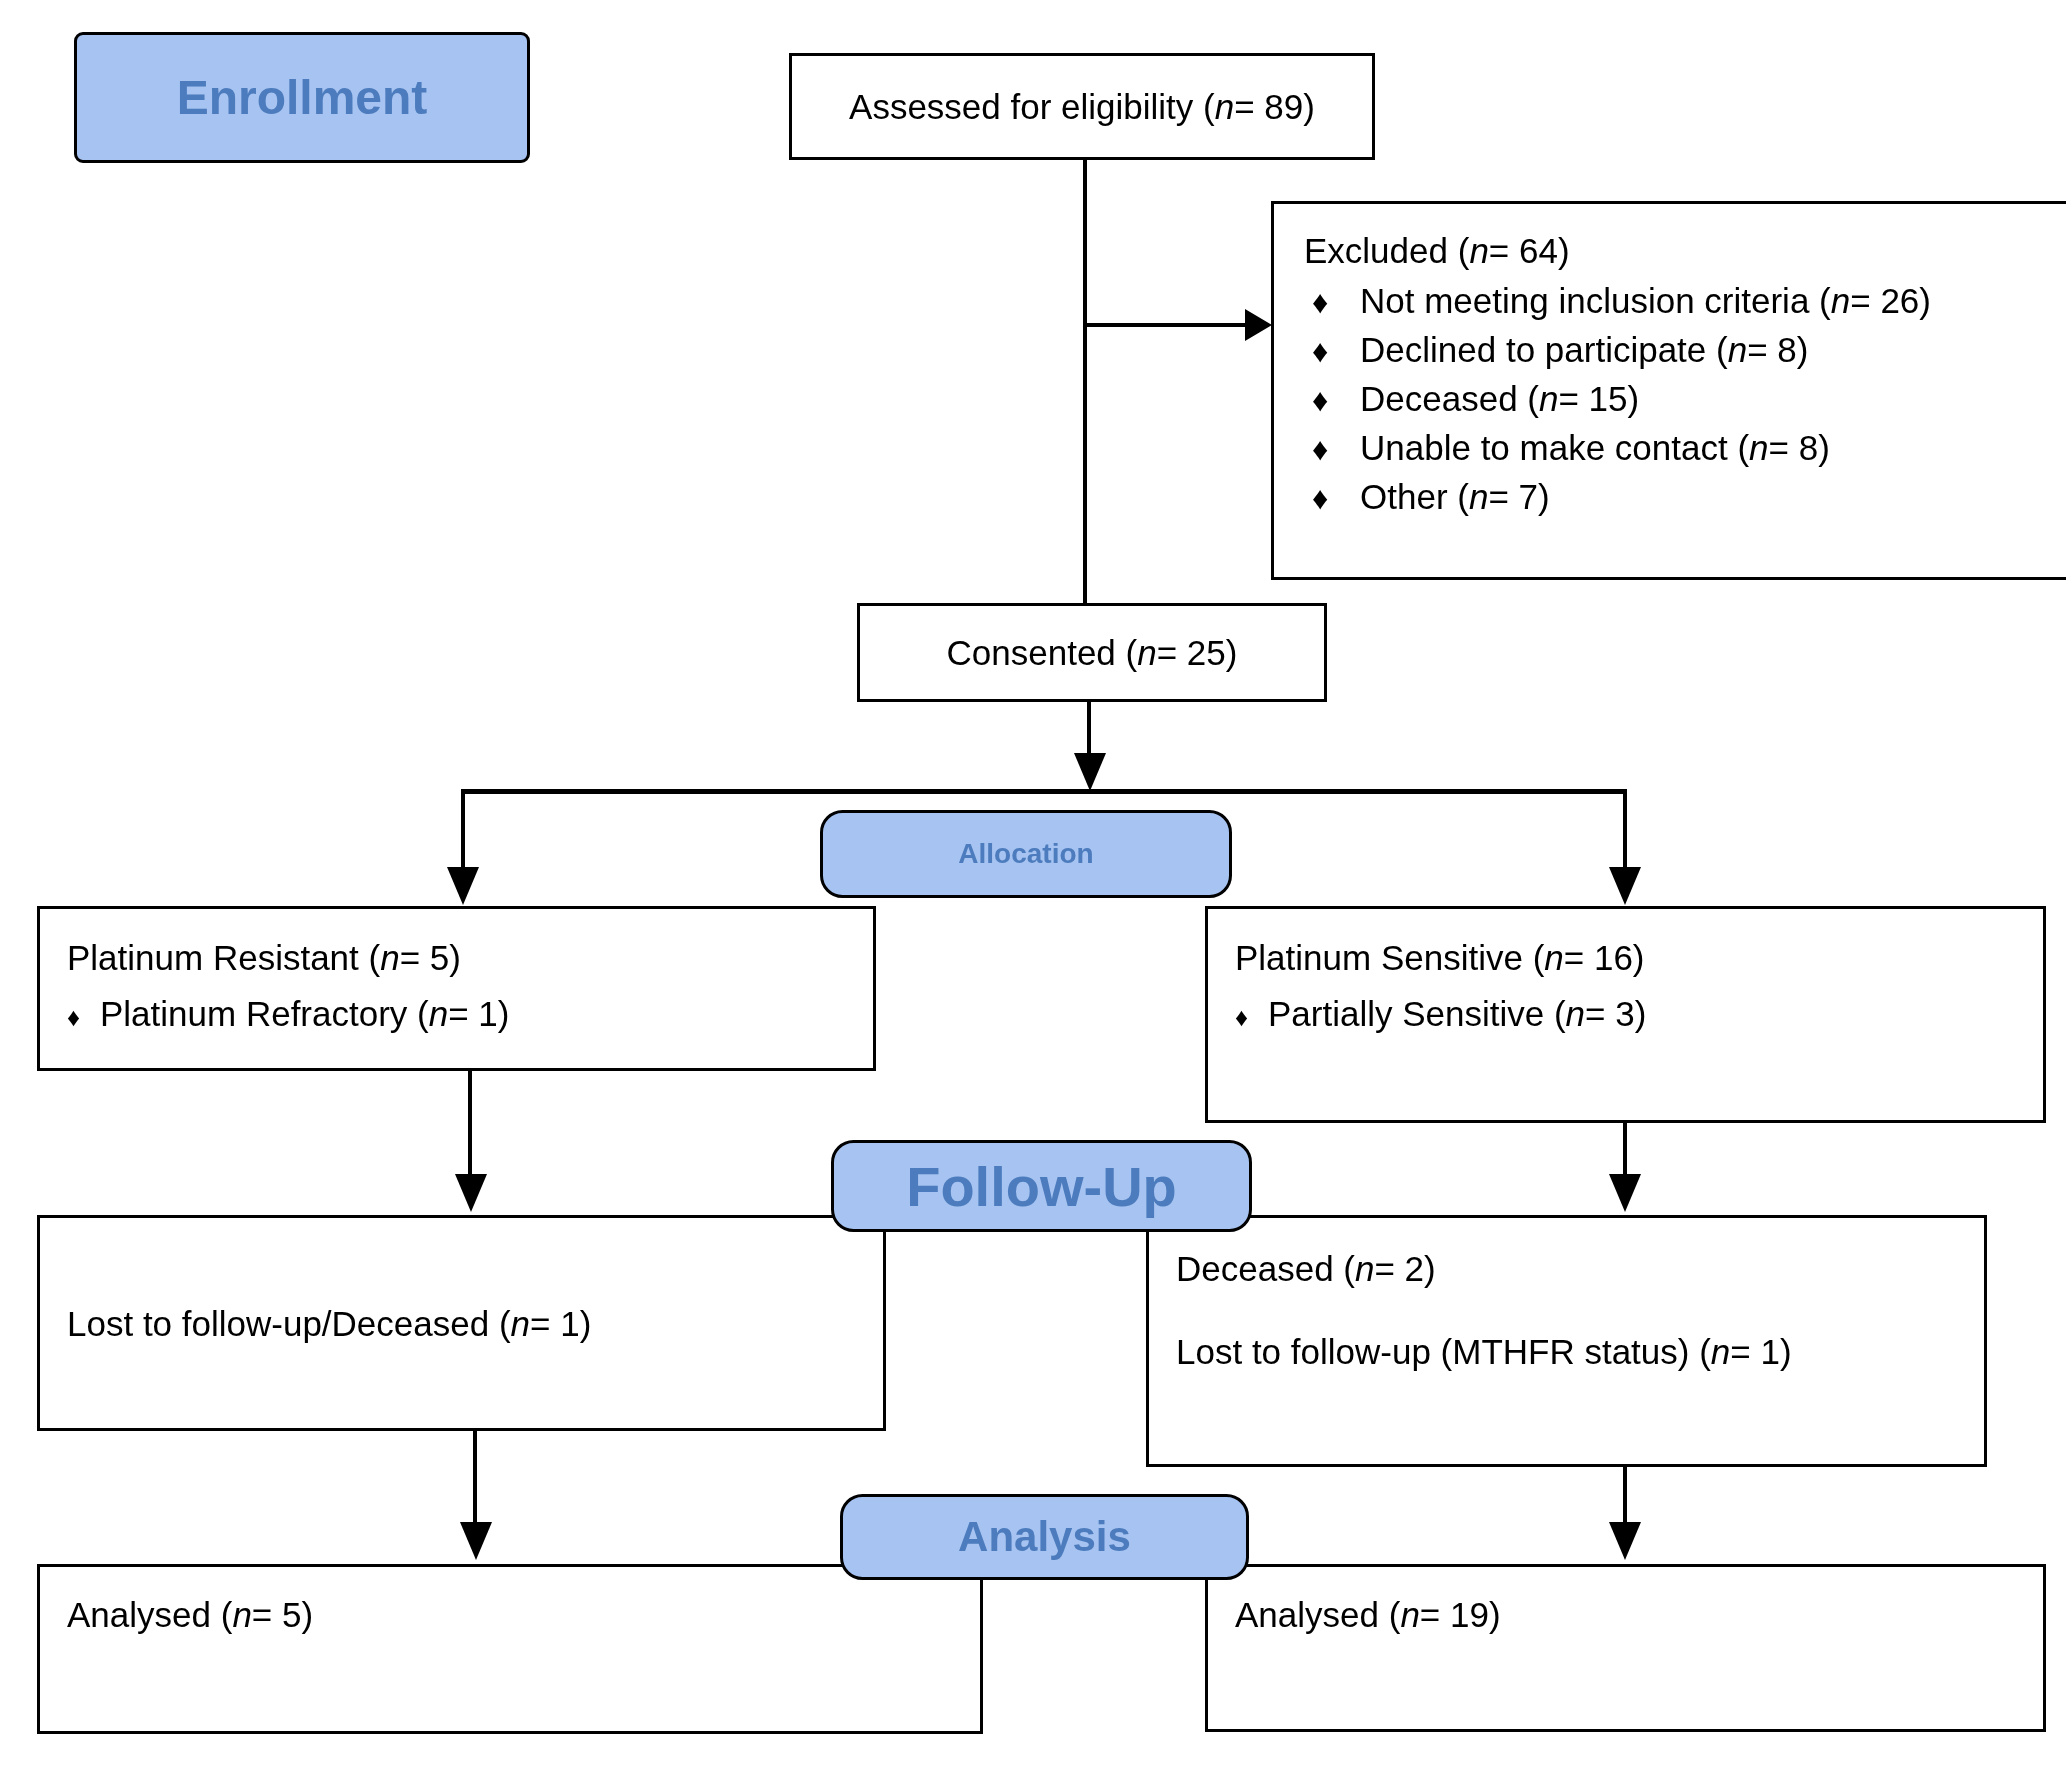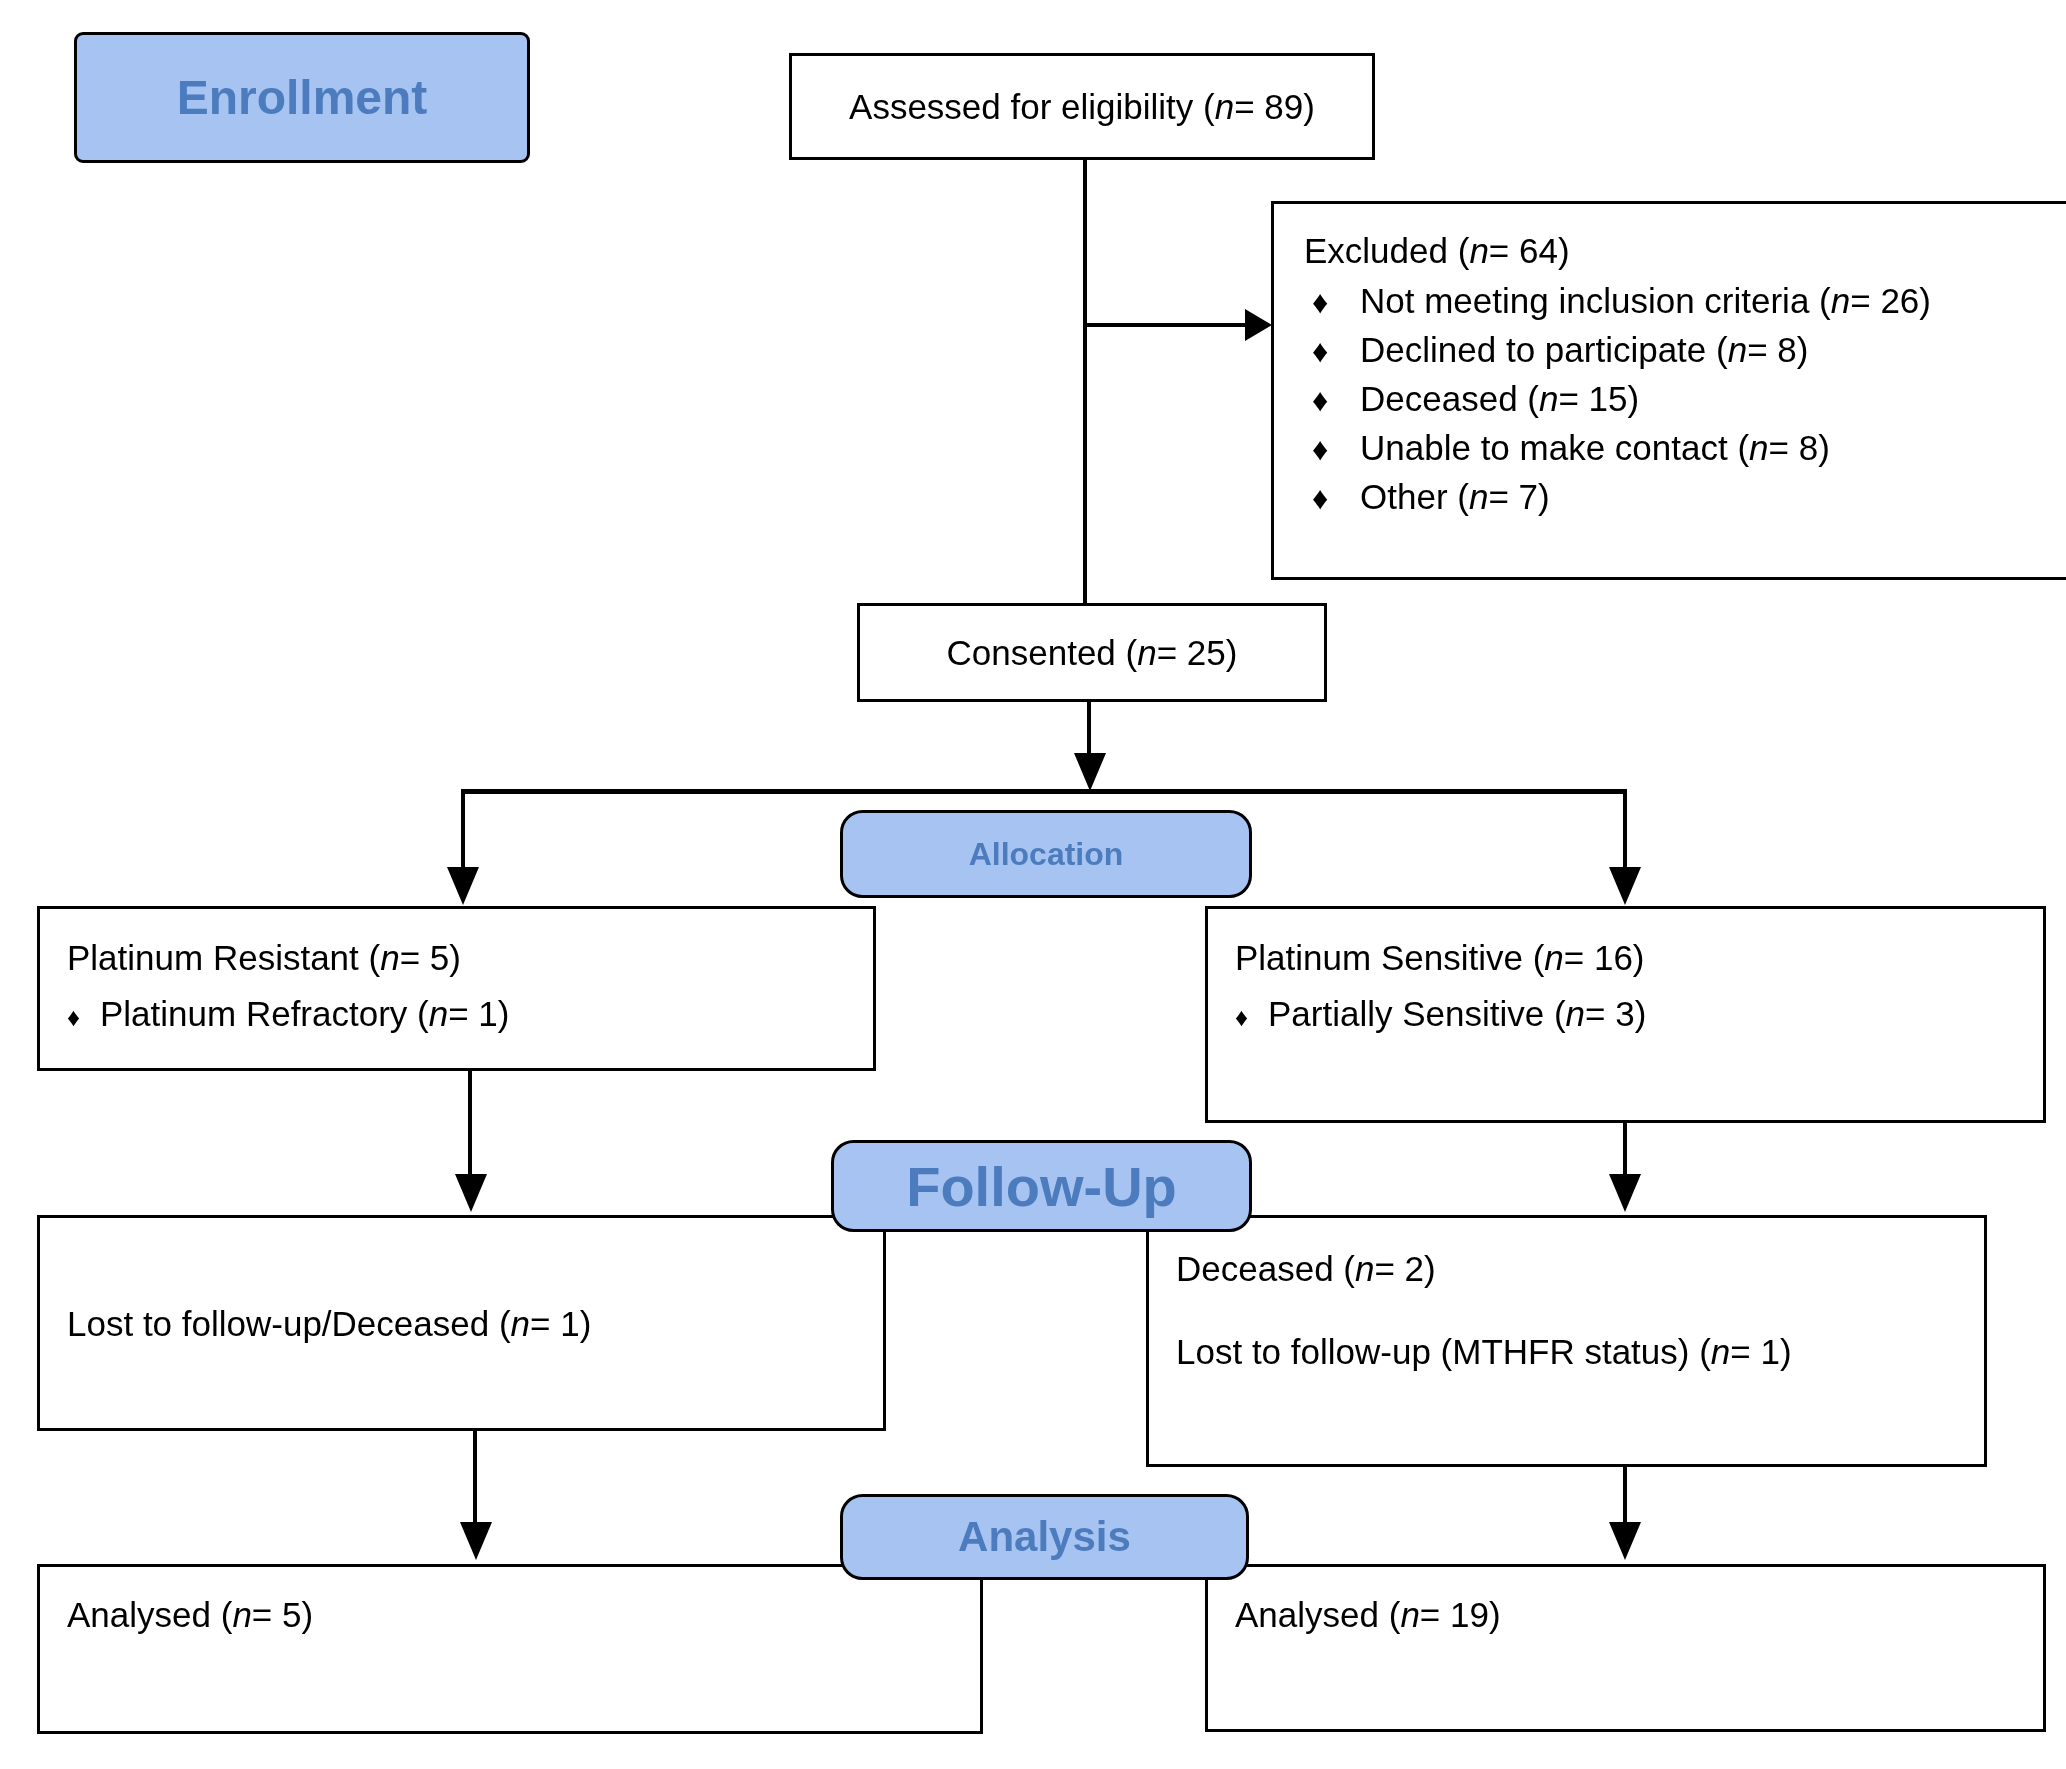--- a/index.html
+++ b/index.html
@@ -136,18 +136,18 @@
 
   <div class="box" style="left:37px;top:1564px;width:946px;height:170px;padding:18px 0 0 27px;">
     <div style="height:60px;line-height:60px;white-space:nowrap;"><span>Analysed (</span><i>n</i><span>= 5)</span></div>
   </div>
 
   <div class="box" style="left:1205px;top:1564px;width:841px;height:168px;padding:18px 0 0 27px;">
     <div style="height:60px;line-height:60px;white-space:nowrap;"><span>Analysed (</span><i>n</i><span>= 19)</span></div>
   </div>
 
   <div class="pill" style="left:74px;top:32px;width:456px;height:131px;font-size:48px;border-radius:9px;">Enrollment</div>
-  <div class="pill" style="left:840px;top:810px;width:412px;height:88px;font-size:32px;">Allocation</div>
+  <div class="pill" style="left:820px;top:810px;width:412px;height:88px;font-size:28px;">Allocation</div>
   <div class="pill" style="left:831px;top:1140px;width:421px;height:92px;font-size:56px;">Follow-Up</div>
   <div class="pill" style="left:840px;top:1494px;width:409px;height:86px;font-size:42px;">Analysis</div>
 
 </div>
 
 
 </body></html>

